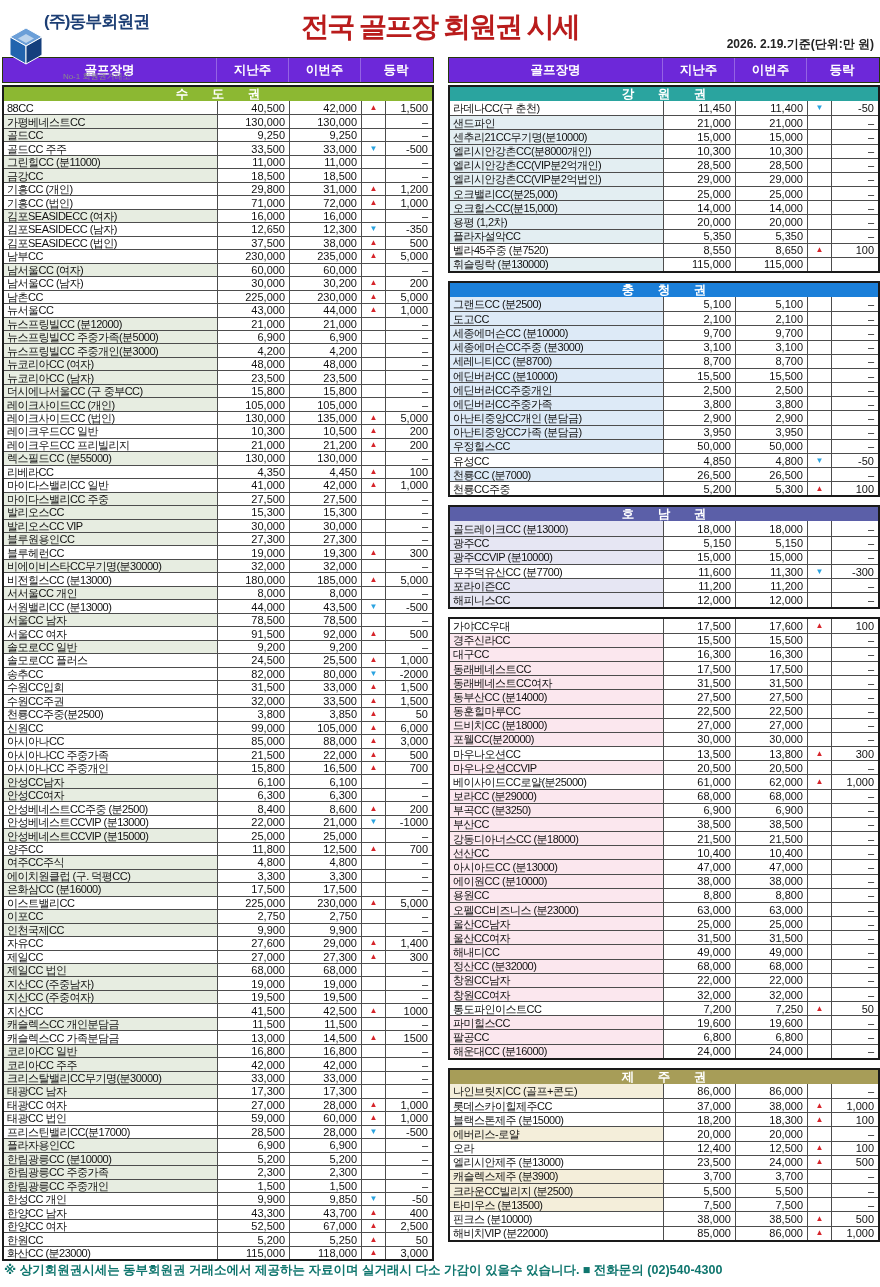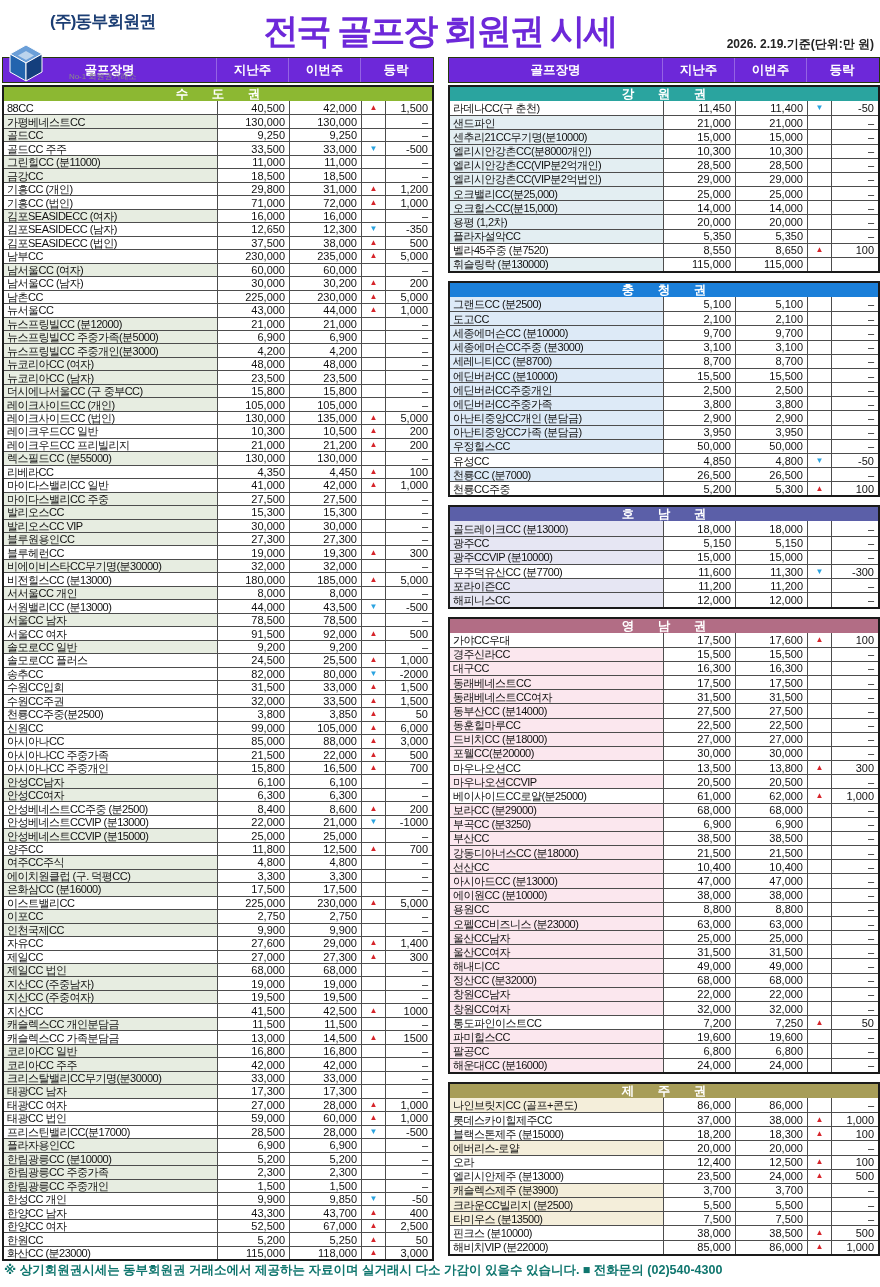--- a/index.html
+++ b/index.html
@@ -2,25 +2,25 @@
 <html><head>
 <meta charset="utf-8">
 <style>
   * { margin:0; padding:0; box-sizing:border-box; }
   body {
     width:880px; height:1287px; background:#fff; position:relative;
     font-family:"Liberation Sans","DejaVu Sans",sans-serif; color:#111; overflow:hidden;
   }
   
   .page-header { position:relative; height:57px; }
-  .logo { position:absolute; left:8px; top:10px; display:flex; align-items:flex-end; gap:6px; }
+  .logo { position:absolute; left:8px; top:10px; display:flex; align-items:center; }
   .logo-text-main { font-size:17px; font-weight:bold; color:#1c3e74; letter-spacing:-1px; }
   .logo-text-sub { font-size:8px; color:#8a8a8a; text-align:center; letter-spacing:0px;margin-top:38px; }
   .page-title { position:absolute; left:0; right:0; top:8px; text-align:center;
-    font-size:35px; font-weight:900; color:#6d28d9; letter-spacing:-2px; }
+    font-size:28px; font-weight:900; color:#b91c1c; letter-spacing:-2px; }
   .date-note { position:absolute; right:6px; top:36px; font-size:12px; font-weight:bold; color:#222; }
   
   .main { display:flex; gap:14px; padding:0 0 0 2px; }
   .col { width:432px; }
   .col-header { display:grid; grid-template-columns:213px 72px 72px 71px;
     background:#6d28d9; border:1px solid #26370b; height:26px; margin-bottom:2px; }
   .col-header > div { color:#fff; font-size:12.5px; font-weight:bold; text-align:center;
     line-height:24px; border-left:1px solid rgba(255,255,255,.28); }
   .col-header > div:first-child { border-left:none; }
   
@@ -913,21 +913,20 @@
         </div>
         <div class="row unchanged">
           <div class="c name">해피니스CC</div>
           <div class="c num">12,000</div>
           <div class="c num">12,000</div>
           <div class="c arrow "></div>
           <div class="c num chg">–</div>
         </div>
       </div>
       <div class="section" style="--hdr: #b26d85; --tint: #fbe7ee;">
-        <div class="region-header">영 남 권</div>
         <div class="row">
           <div class="c name">가야CC우대</div>
           <div class="c num">17,500</div>
           <div class="c num">17,600</div>
           <div class="c arrow up">▲</div>
           <div class="c num chg">100</div>
         </div>
         <div class="row unchanged">
           <div class="c name">경주신라CC</div>
           <div class="c num">15,500</div>

